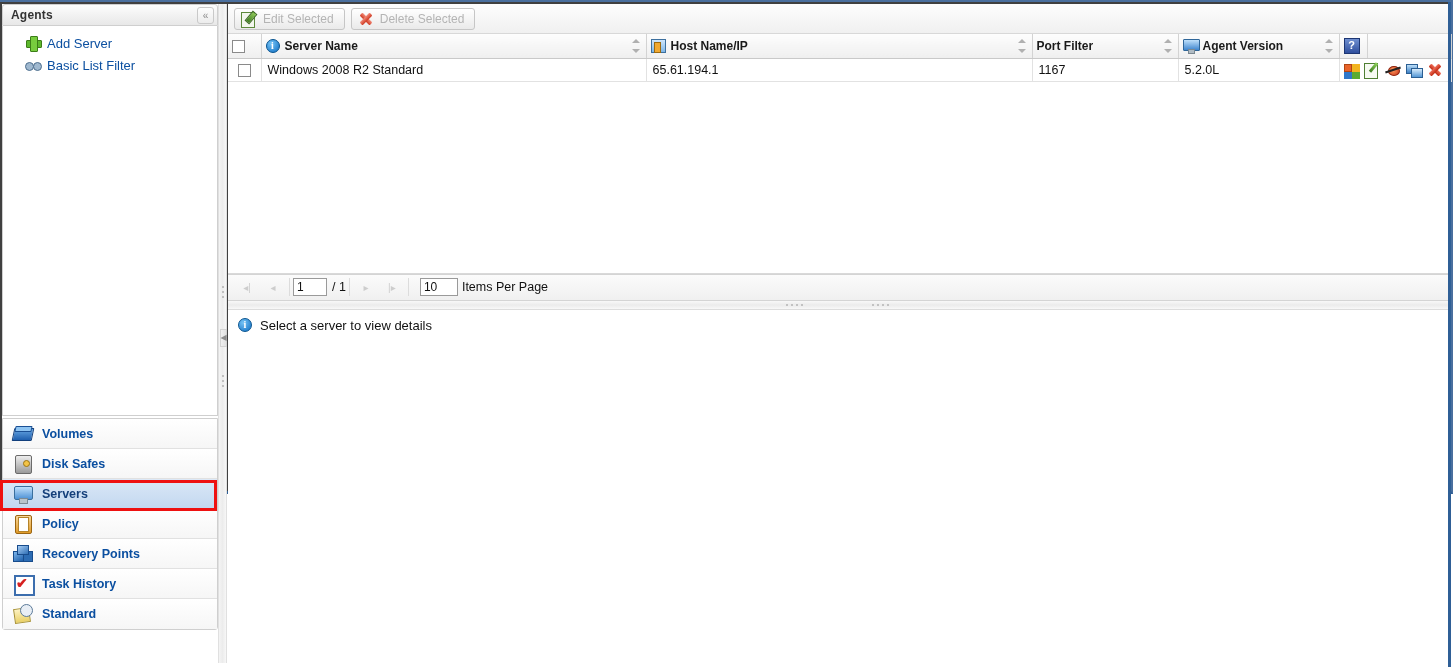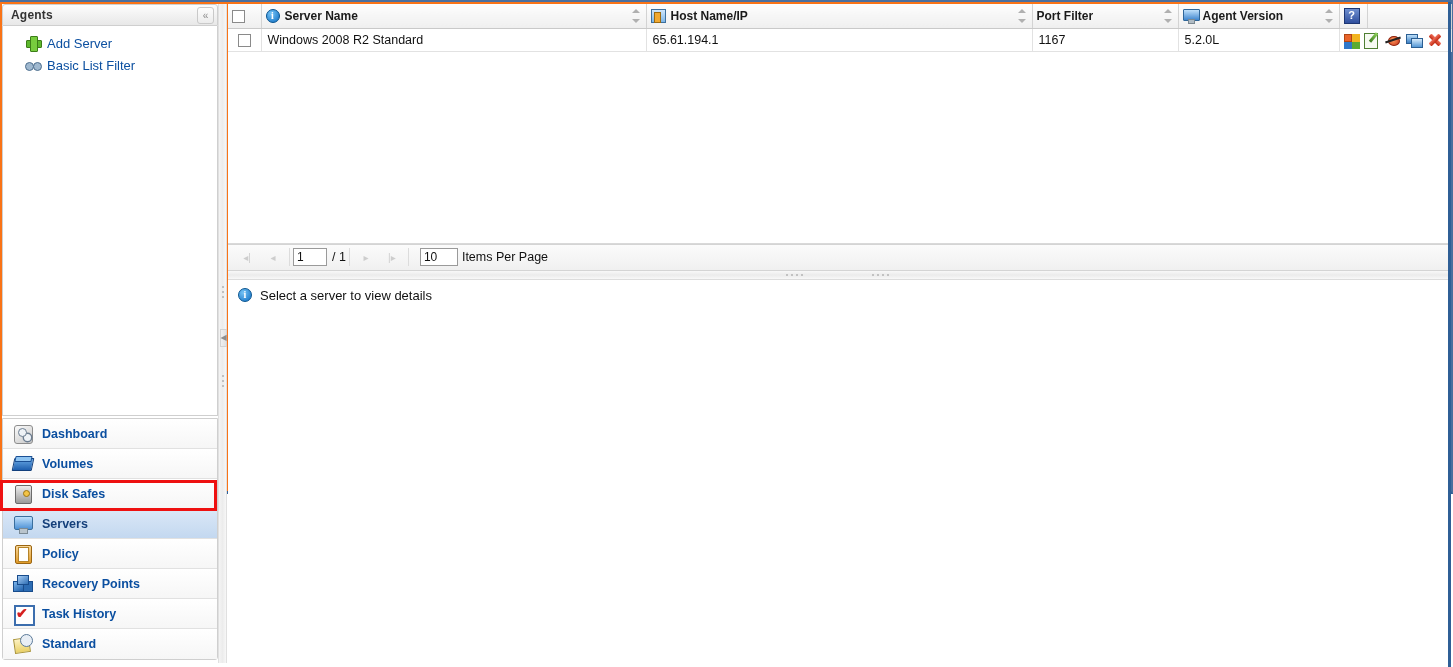--- a/index.html
+++ b/index.html
@@ -8,21 +8,21 @@
     width: 1453px; height: 667px;
     overflow: hidden;
     background: #ffffff;
     font-family: "Liberation Sans", sans-serif;
     font-size: 12px;
     color: #000;
   }
   .app {
     position: relative;
     width: 1453px; height: 494px;
-    background: #f97316;
+    background: #404040;
     border-top: 2px solid #4a6f9e;
     border-bottom: 3px solid #2f5f96;
     border-right: 2px solid #4a6f9e;
     border-left: 0;
   }
 
   
   .left-panel {
     position: absolute;
     left: 2px; top: 2px;
@@ -517,24 +517,20 @@
         <span class="lbl">Add Server</span>
       </div>
       <div class="agent-link">
         <span class="ico ico-glasses"></span>
         <span class="lbl">Basic List Filter</span>
       </div>
     </div>
 
     <div class="nav-list">
       <div class="nav-item">
-        <span class="ico20 ico-dashboard"></span>
-        <span class="nav-lbl">Dashboard</span>
-      </div>
-      <div class="nav-item">
         <span class="ico20 ico-volumes"></span>
         <span class="nav-lbl">Volumes</span>
       </div>
       <div class="nav-item">
         <span class="ico20 ico-disksafe"></span>
         <span class="nav-lbl">Disk Safes</span>
       </div>
       <div class="nav-item selected">
         <span class="ico20 ico-servers"></span>
         <span class="nav-lbl">Servers</span>
@@ -565,20 +561,30 @@
     <div class="grip" style="top:287px"></div>
     <div class="grip" style="top:292px"></div>
     <div class="grip" style="top:371px"></div>
     <div class="grip" style="top:376px"></div>
     <div class="grip" style="top:381px"></div>
     <div class="arrow">◀</div>
   </div>
 
   <div class="main">
 
+    <div class="toolbar">
+      <div class="tb-btn">
+        <span class="ico-edit"></span>
+        <span>Edit Selected</span>
+      </div>
+      <div class="tb-btn">
+        <span class="ico-delete-x"></span>
+        <span>Delete Selected</span>
+      </div>
+    </div>
 
     <div class="grid">
       <table class="grid-table">
         <colgroup>
           <col style="width:33px">
           <col style="width:385px">
           <col style="width:386px">
           <col style="width:146px">
           <col style="width:161px">
           <col style="width:28px">

